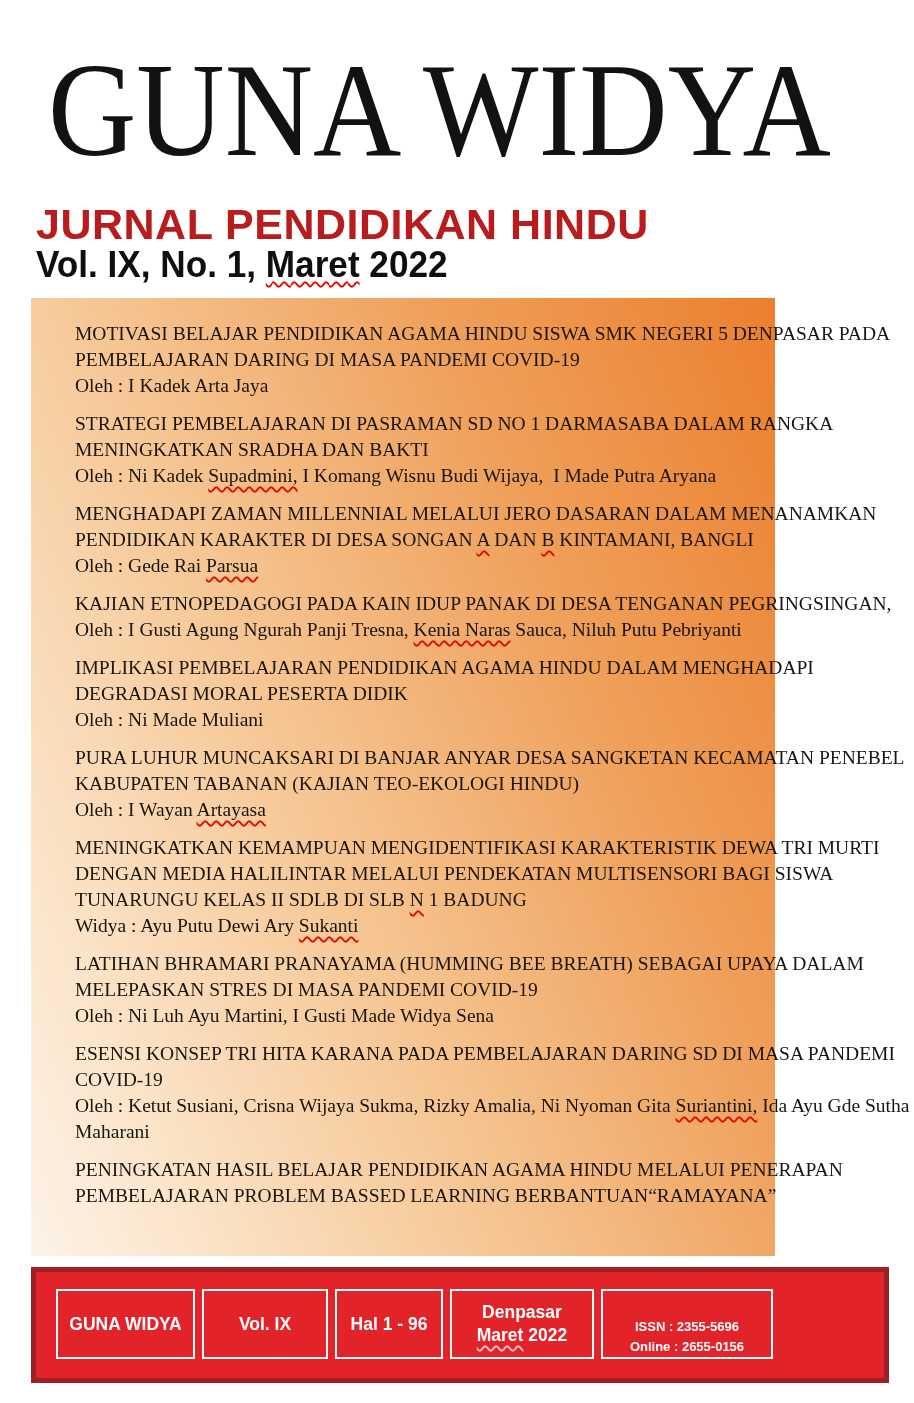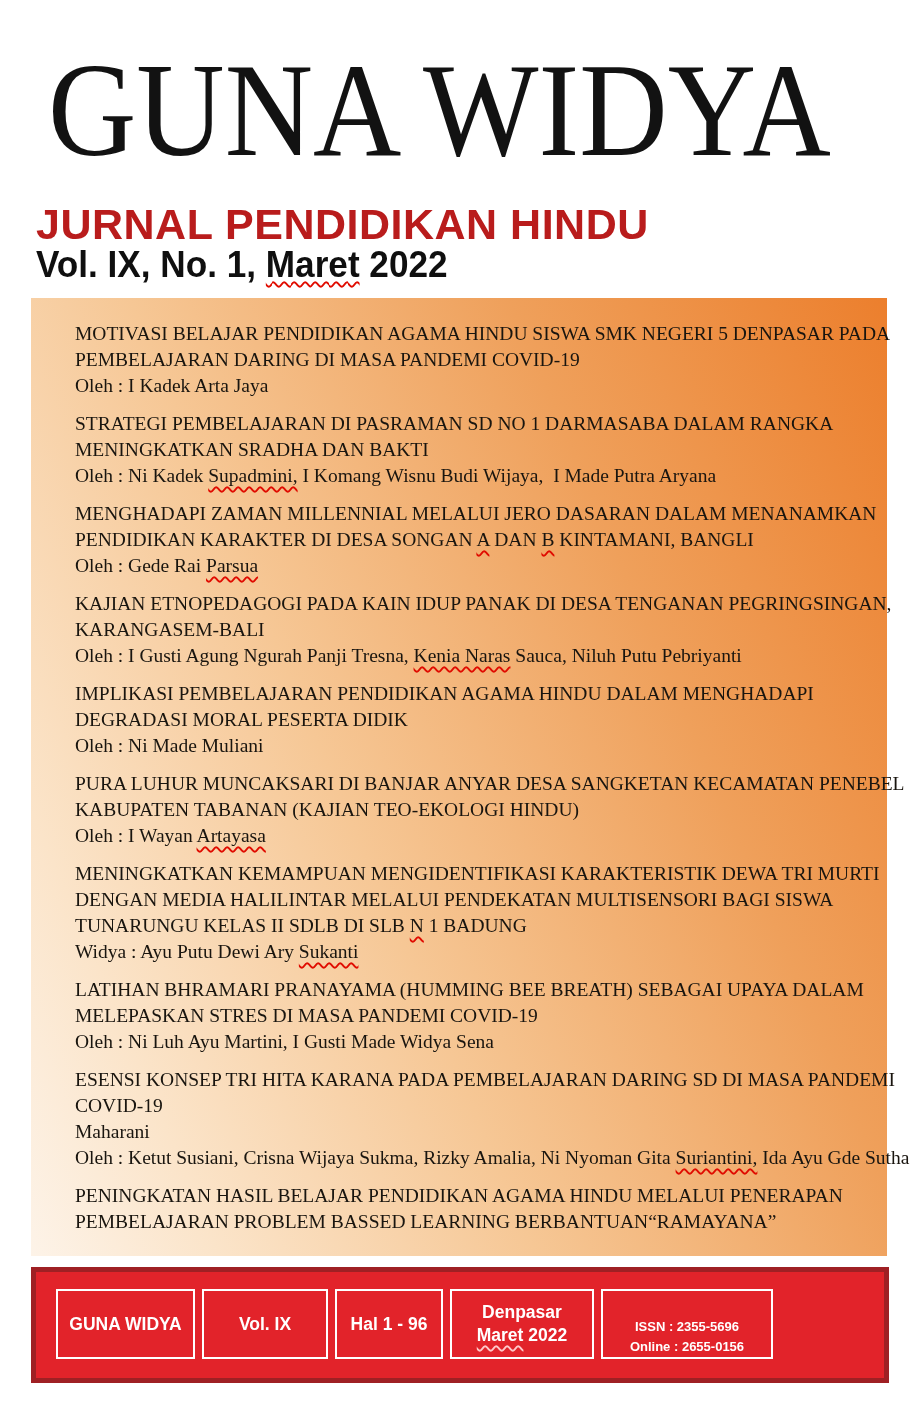--- a/index.html
+++ b/index.html
@@ -20,21 +20,21 @@
     letter-spacing:.5px;color:#b91c1c;white-space:nowrap;margin-top:24px;
   }
   .issue-line{
     position:absolute;left:36px;top:244px;
     font-family:"Liberation Sans",sans-serif;font-weight:bold;font-size:37px;
     color:#0f0f0f;white-space:nowrap;
     transform:scaleX(.95);transform-origin:left top;
   }
   
   .toc{
-    position:absolute;left:31px;top:298px;width:856px;height:958px;box-sizing:border-box;
+    position:absolute;left:31px;top:298px;width:744px;height:958px;box-sizing:border-box;
     padding:23px 16px 12px 44px;
     background:linear-gradient(247deg,#ec7f2d 0%,#efa05b 30%,#f6c795 60%,#fbe4c9 85%,#fdf3e8 100%);
   }
   .entry{margin-bottom:12px;}
   .tline,.aline{
     font-family:"Liberation Serif",serif;font-size:19.5px;line-height:26px;
     color:#19150f;white-space:nowrap;
   }
   
   .sp{
@@ -85,21 +85,20 @@
         <div class="tline"><span>MENINGKATKAN SRADHA DAN BAKTI</span></div>
         <div class="aline"><span>Oleh : Ni Kadek </span><span class="sp">Supadmini,</span><span> I Komang Wisnu Budi Wijaya,&nbsp; I Made Putra Aryana</span></div>
       </div>
       <div class="entry">
         <div class="tline"><span>MENGHADAPI ZAMAN MILLENNIAL MELALUI JERO DASARAN DALAM MENANAMKAN</span></div>
         <div class="tline"><span>PENDIDIKAN KARAKTER DI DESA SONGAN </span><span class="sp">A</span><span> DAN </span><span class="sp">B</span><span> KINTAMANI, BANGLI</span></div>
         <div class="aline"><span>Oleh : Gede Rai </span><span class="sp">Parsua</span></div>
       </div>
       <div class="entry">
         <div class="tline"><span>KAJIAN ETNOPEDAGOGI PADA KAIN IDUP PANAK DI DESA TENGANAN PEGRINGSINGAN,</span></div>
-        <div class="tline"><span>KARANGASEM-BALI</span></div>
         <div class="aline"><span>Oleh : I Gusti Agung Ngurah Panji Tresna, </span><span class="sp">Kenia Naras</span><span> Sauca, Niluh Putu Pebriyanti</span></div>
       </div>
       <div class="entry">
         <div class="tline"><span>IMPLIKASI PEMBELAJARAN PENDIDIKAN AGAMA HINDU DALAM MENGHADAPI</span></div>
         <div class="tline"><span>DEGRADASI MORAL PESERTA DIDIK</span></div>
         <div class="aline"><span>Oleh : Ni Made Muliani</span></div>
       </div>
       <div class="entry">
         <div class="tline"><span>PURA LUHUR MUNCAKSARI DI BANJAR ANYAR DESA SANGKETAN KECAMATAN PENEBEL</span></div>
         <div class="tline"><span>KABUPATEN TABANAN (KAJIAN TEO-EKOLOGI HINDU)</span></div>
@@ -112,22 +111,22 @@
         <div class="aline"><span>Widya : Ayu Putu Dewi Ary </span><span class="sp">Sukanti</span></div>
       </div>
       <div class="entry">
         <div class="tline"><span>LATIHAN BHRAMARI PRANAYAMA (HUMMING BEE BREATH) SEBAGAI UPAYA DALAM</span></div>
         <div class="tline"><span>MELEPASKAN STRES DI MASA PANDEMI COVID-19</span></div>
         <div class="aline"><span>Oleh : Ni Luh Ayu Martini, I Gusti Made Widya Sena</span></div>
       </div>
       <div class="entry">
         <div class="tline"><span>ESENSI KONSEP TRI HITA KARANA PADA PEMBELAJARAN DARING SD DI MASA PANDEMI</span></div>
         <div class="tline"><span>COVID-19</span></div>
+        <div class="aline"><span>Oleh : Ketut Susiani, Crisna Wijaya Sukma, Rizky Amalia, Ni Nyoman Gita </span><span class="sp">Suriantini,</span><span> Ida Ayu Gde Sutha</span></div>
         <div class="aline"><span>Maharani</span></div>
-        <div class="aline"><span>Oleh : Ketut Susiani, Crisna Wijaya Sukma, Rizky Amalia, Ni Nyoman Gita </span><span class="sp">Suriantini,</span><span> Ida Ayu Gde Sutha</span></div>
       </div>
       <div class="entry">
         <div class="tline"><span>PENINGKATAN HASIL BELAJAR PENDIDIKAN AGAMA HINDU MELALUI PENERAPAN</span></div>
         <div class="tline"><span>PEMBELAJARAN PROBLEM BASSED LEARNING BERBANTUAN“RAMAYANA”</span></div>
       </div>
     </section>
 
   <footer class="bar">
     <div class="bar-table" id="footer-table">
         <div class="cell">

